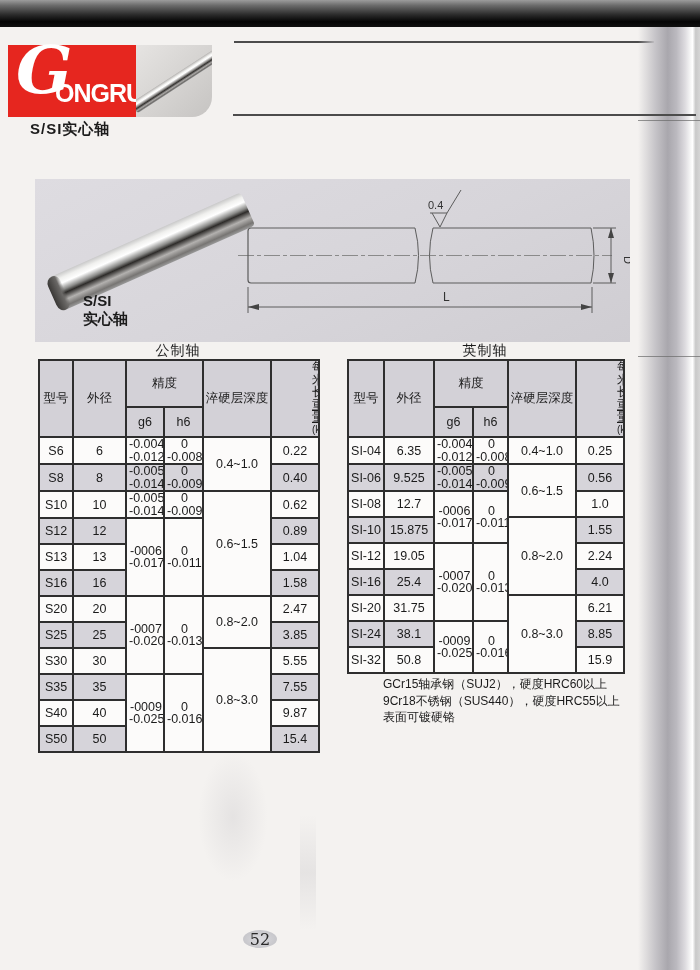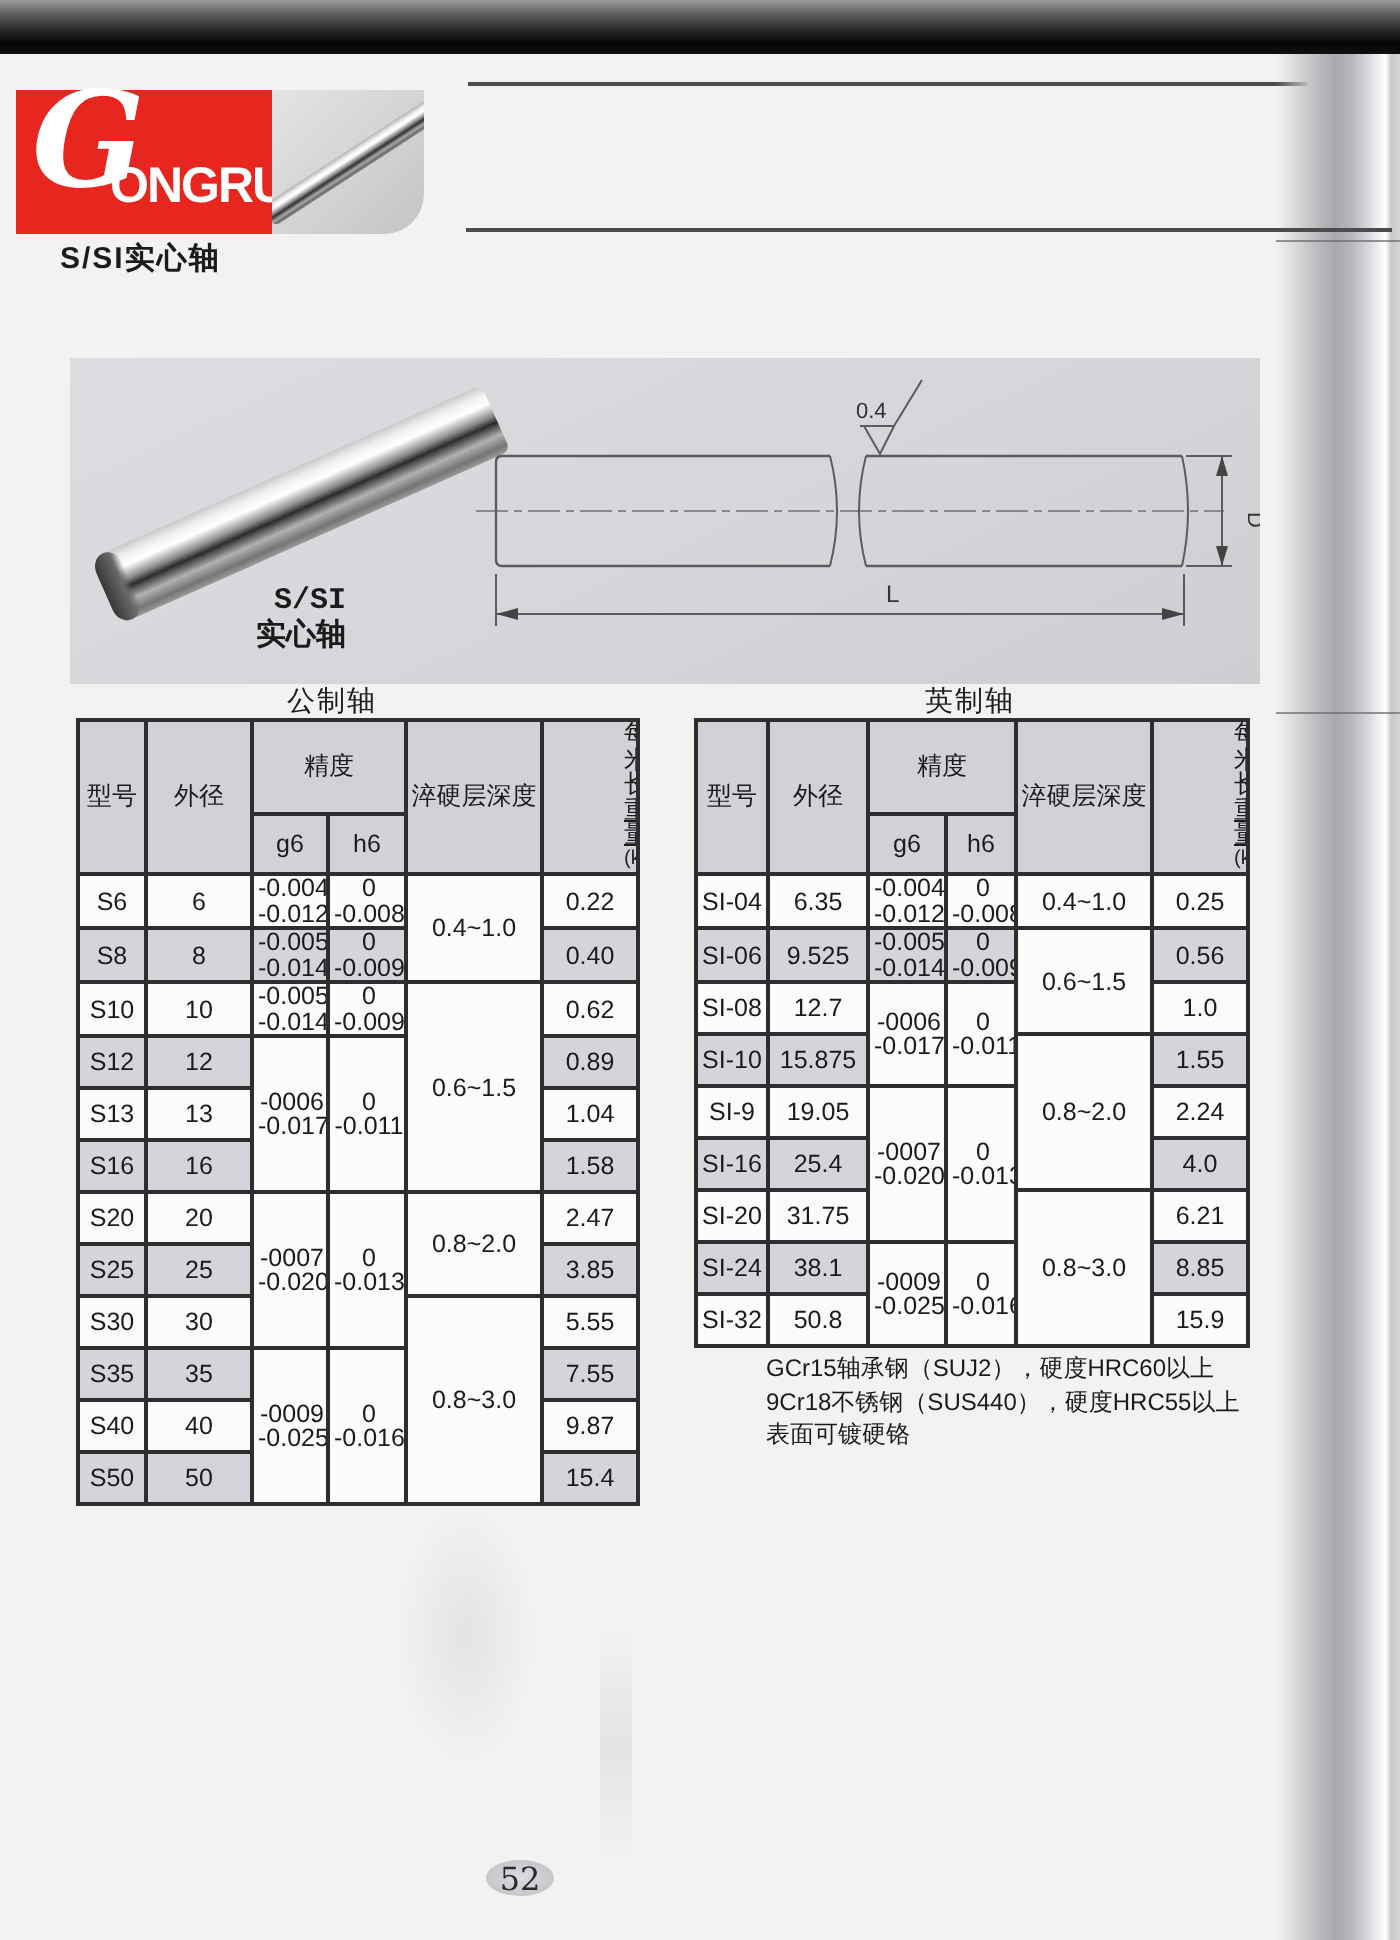--- a/index.html
+++ b/index.html
@@ -30,26 +30,26 @@
     background:linear-gradient(to bottom,#b4b2b0 0%,#f6f6f4 22%,#ffffff 34%,#8e8c8a 52%,#343230 64%,#aaa8a6 80%,#6f6d6b 92%,#8e8e8e 100%); }
   .page-title { position:absolute; left:30px; top:120px; font-size:15px; font-weight:bold; letter-spacing:1px; }
 
   
   .panel { position:absolute; left:35px; top:179px; width:595px; height:163px;
     background:linear-gradient(155deg,#dedce1 0%,#d7d5da 55%,#cfcdd2 100%); }
   .photo-shaft { position:absolute; left:10px; top:55px; width:212px; height:36px; transform:rotate(-24deg); border-radius:4px;
     background:linear-gradient(to bottom,#c9c9c9 0%,#f0f0ee 14%,#ffffff 28%,#8a8a88 46%,#2e2c2a 56%,#b3b1af 74%,#777573 90%,#9a9a9a 100%); }
   .photo-shaft::before { content:""; position:absolute; left:-2px; top:0; width:14px; height:100%;
     background:linear-gradient(to right,#3a3836,#6a6866 70%, transparent); border-radius:50%/8px; }
-  .photo-label { position:absolute; left:48px; top:113px; width:90px; text-align:right; font-size:15px; font-weight:bold; line-height:18px;font-family:Liberation Mono, monospace; }
+  .photo-label { position:absolute; left:48px; top:113px; width:90px; text-align:left; font-size:15px; font-weight:bold; line-height:18px; }
   .draw-svg { position:absolute; left:195px; top:0; }
 
   
   .tbl-title { position:absolute; top:342px; font-size:14px; text-align:center; letter-spacing:1px; }
-  .tbl-title.metric { left:26px; width:280px; }
+  .tbl-title.metric { left:38px; width:280px; }
   .tbl-title.imperial { left:347px; width:276px; }
 
   
   table.spec { position:absolute; top:359px; border-collapse:collapse; table-layout:fixed; background:#fcfbfa; }
   table.spec.metric { left:38px; width:280px; }
   table.spec.imperial { left:347px; width:276px; }
   table.spec th, table.spec td { border:2px solid #2e2e2e; font-weight:normal; font-size:12.5px; text-align:center; overflow:hidden; }
   table.spec th { background:#d3d1d7; }
   table.spec tr.hr1 th { height:44px; }
   table.spec tr.hr2 th { height:28px; }
@@ -332,21 +332,21 @@
         </td>
     <td>1.0</td>
   </tr>
   <tr>
     <td class="shaded">SI-10</td>
     <td class="shaded">15.875</td>
     <td rowspan="3">0.8~2.0</td>
     <td class="shaded">1.55</td>
   </tr>
   <tr>
-    <td>SI-9</td>
+    <td>SI-12</td>
     <td>19.05</td>
     <td class="tol" rowspan="3">
           <span>-0007</span>
           <span>-0.020</span>
         </td>
     <td class="tol" rowspan="3">
           <span>0</span>
           <span>-0.013</span>
         </td>
     <td>2.24</td>

